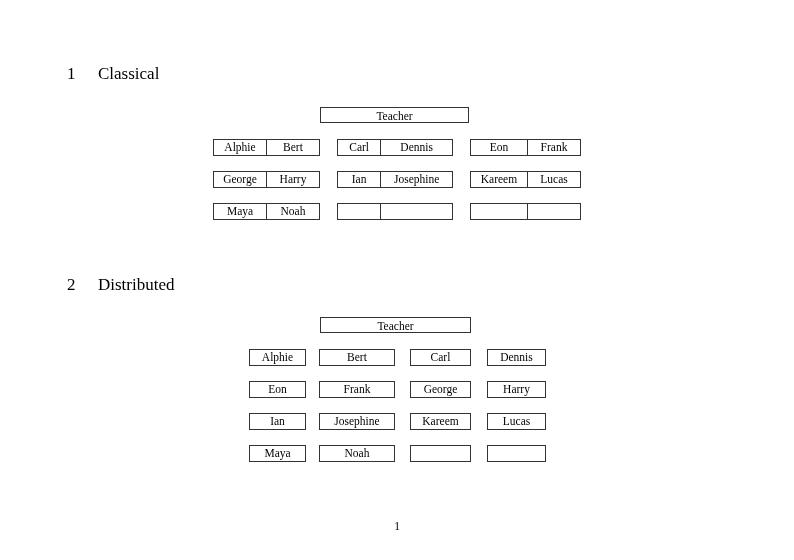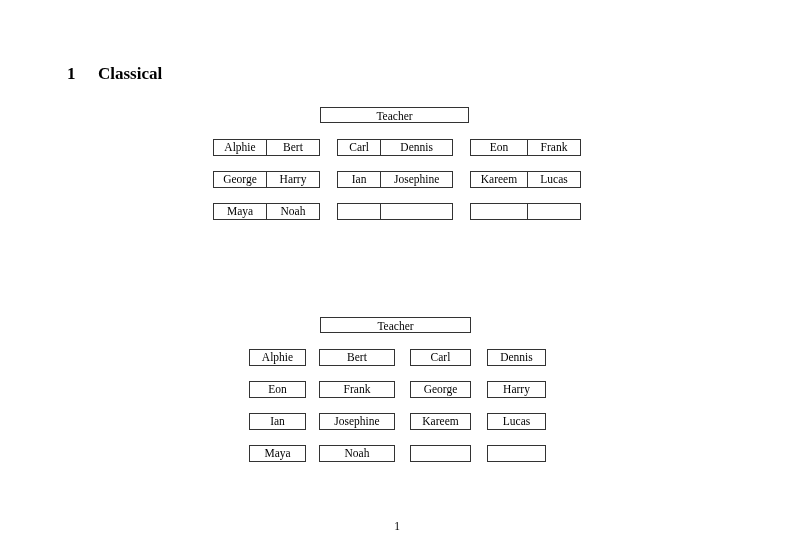--- a/index.html
+++ b/index.html
@@ -17,21 +17,21 @@
   }
 
   .page {
     position: absolute;
     inset: 0;
   }
 
   
   .section-heading {
     position: absolute;
-    font-weight: bold;
+    font-weight: normal;
     font-size: 17px;
     line-height: 1;
     white-space: nowrap;
   }
   .section-heading .sec-num {
     display: inline-block;
     width: 31px;
   }
 
   #heading-classical   { left: 67px; top: 65px; }
@@ -135,20 +135,23 @@
   </div>
   <div class="pair-group" style="left:470px; top:171px; width:111px;">
     <div class="pair-cell left" style="width:57px;">Kareem</div>
     <div class="pair-cell right" style="width:54px;">Lucas</div>
   </div>
   <div class="pair-group" style="left:470px; top:203px; width:111px;">
     <div class="pair-cell left" style="width:57px;"></div>
     <div class="pair-cell right" style="width:54px;"></div>
   </div>
 
+  <div class="section-heading" id="heading-distributed">
+    <span class="sec-num">2</span><span>Distributed</span>
+  </div>
 
   <div class="box teacher-box" id="d-teacher" style="left:320px; top:317px; width:151px;">Teacher</div>
 
   <div class="box" style="left:249px; top:349px; width:57px;">Alphie</div>
   <div class="box" style="left:319px; top:349px; width:76px;">Bert</div>
   <div class="box" style="left:410px; top:349px; width:61px;">Carl</div>
   <div class="box" style="left:487px; top:349px; width:59px;">Dennis</div>
 
   <div class="box" style="left:249px; top:381px; width:57px;">Eon</div>
   <div class="box" style="left:319px; top:381px; width:76px;">Frank</div>

